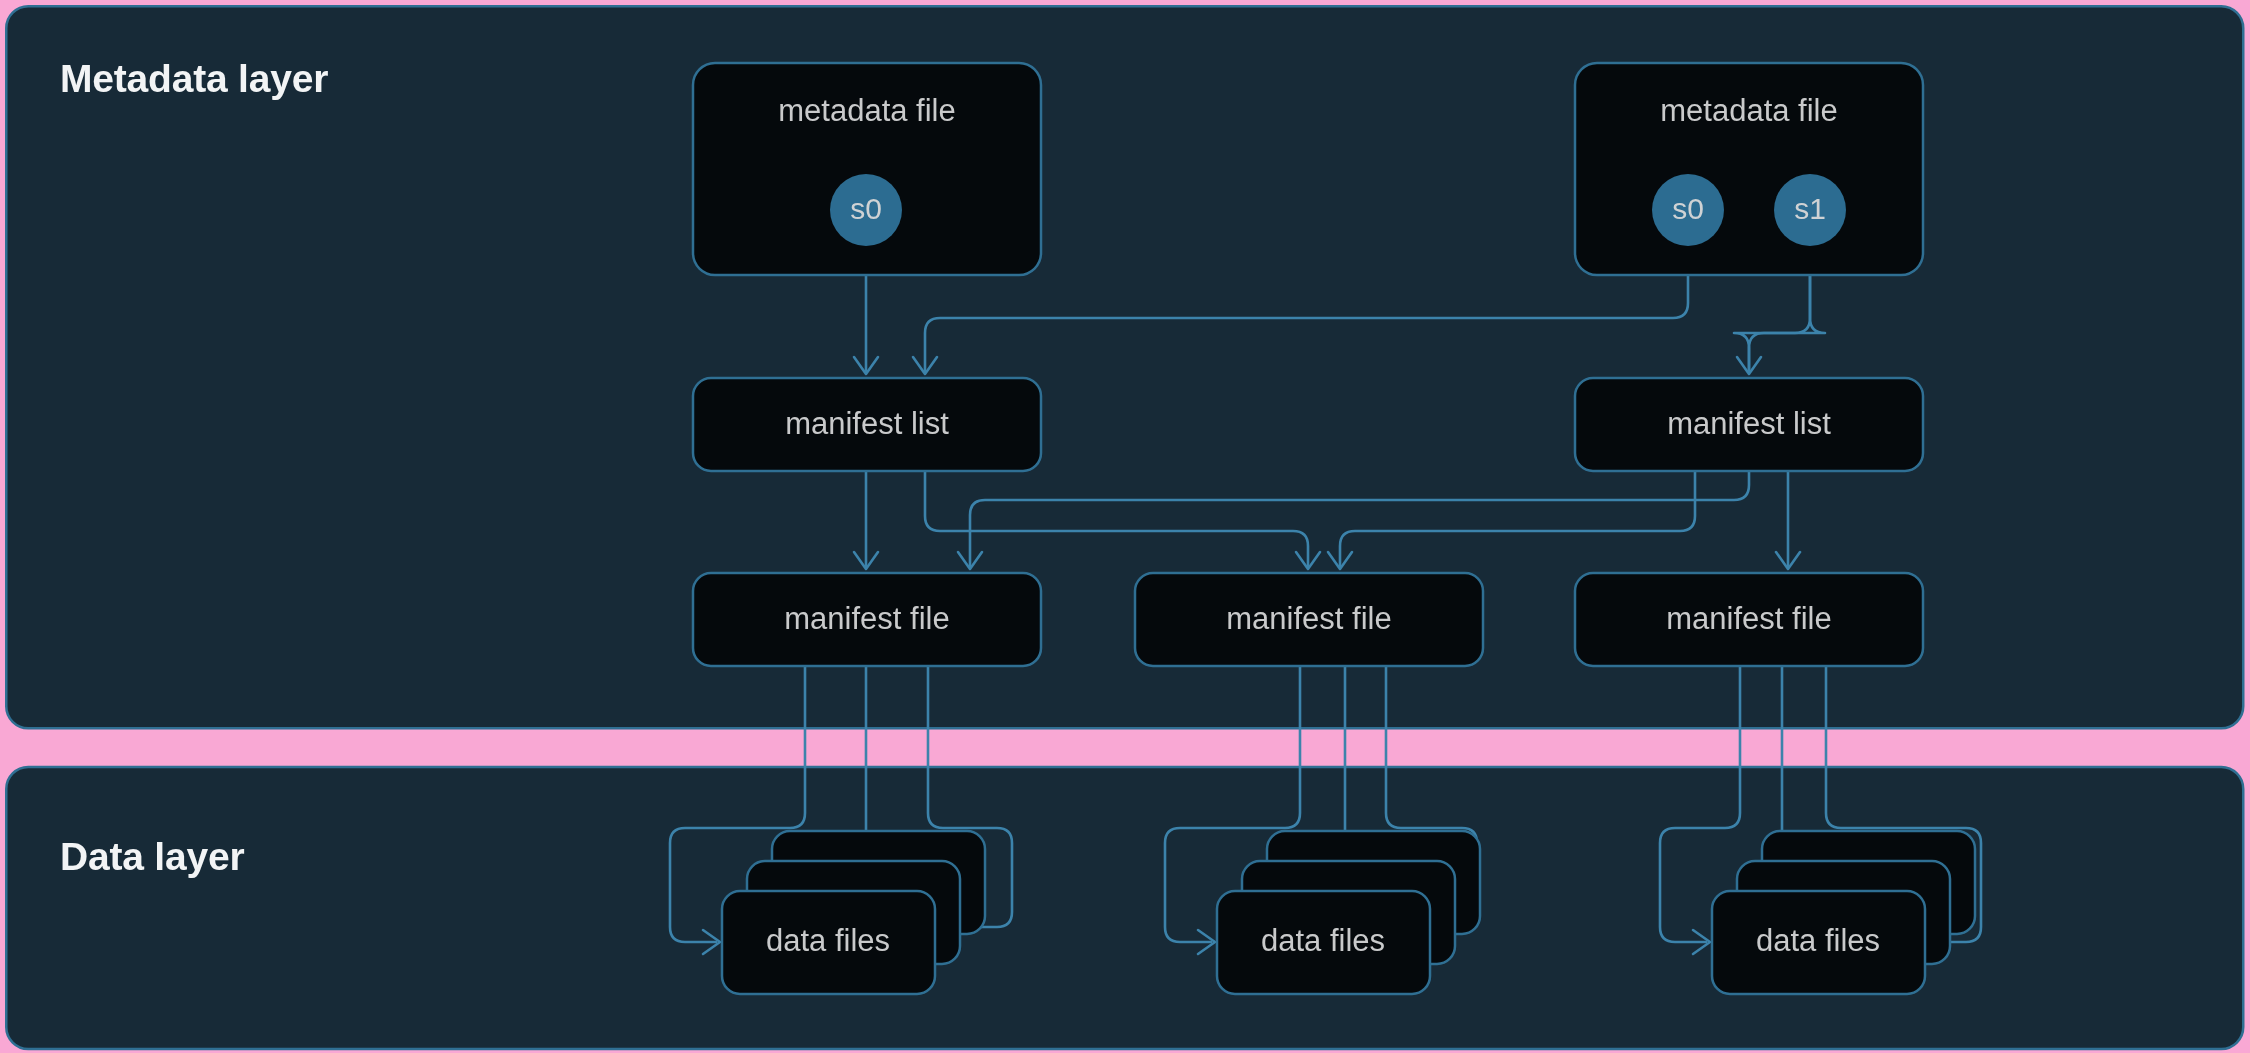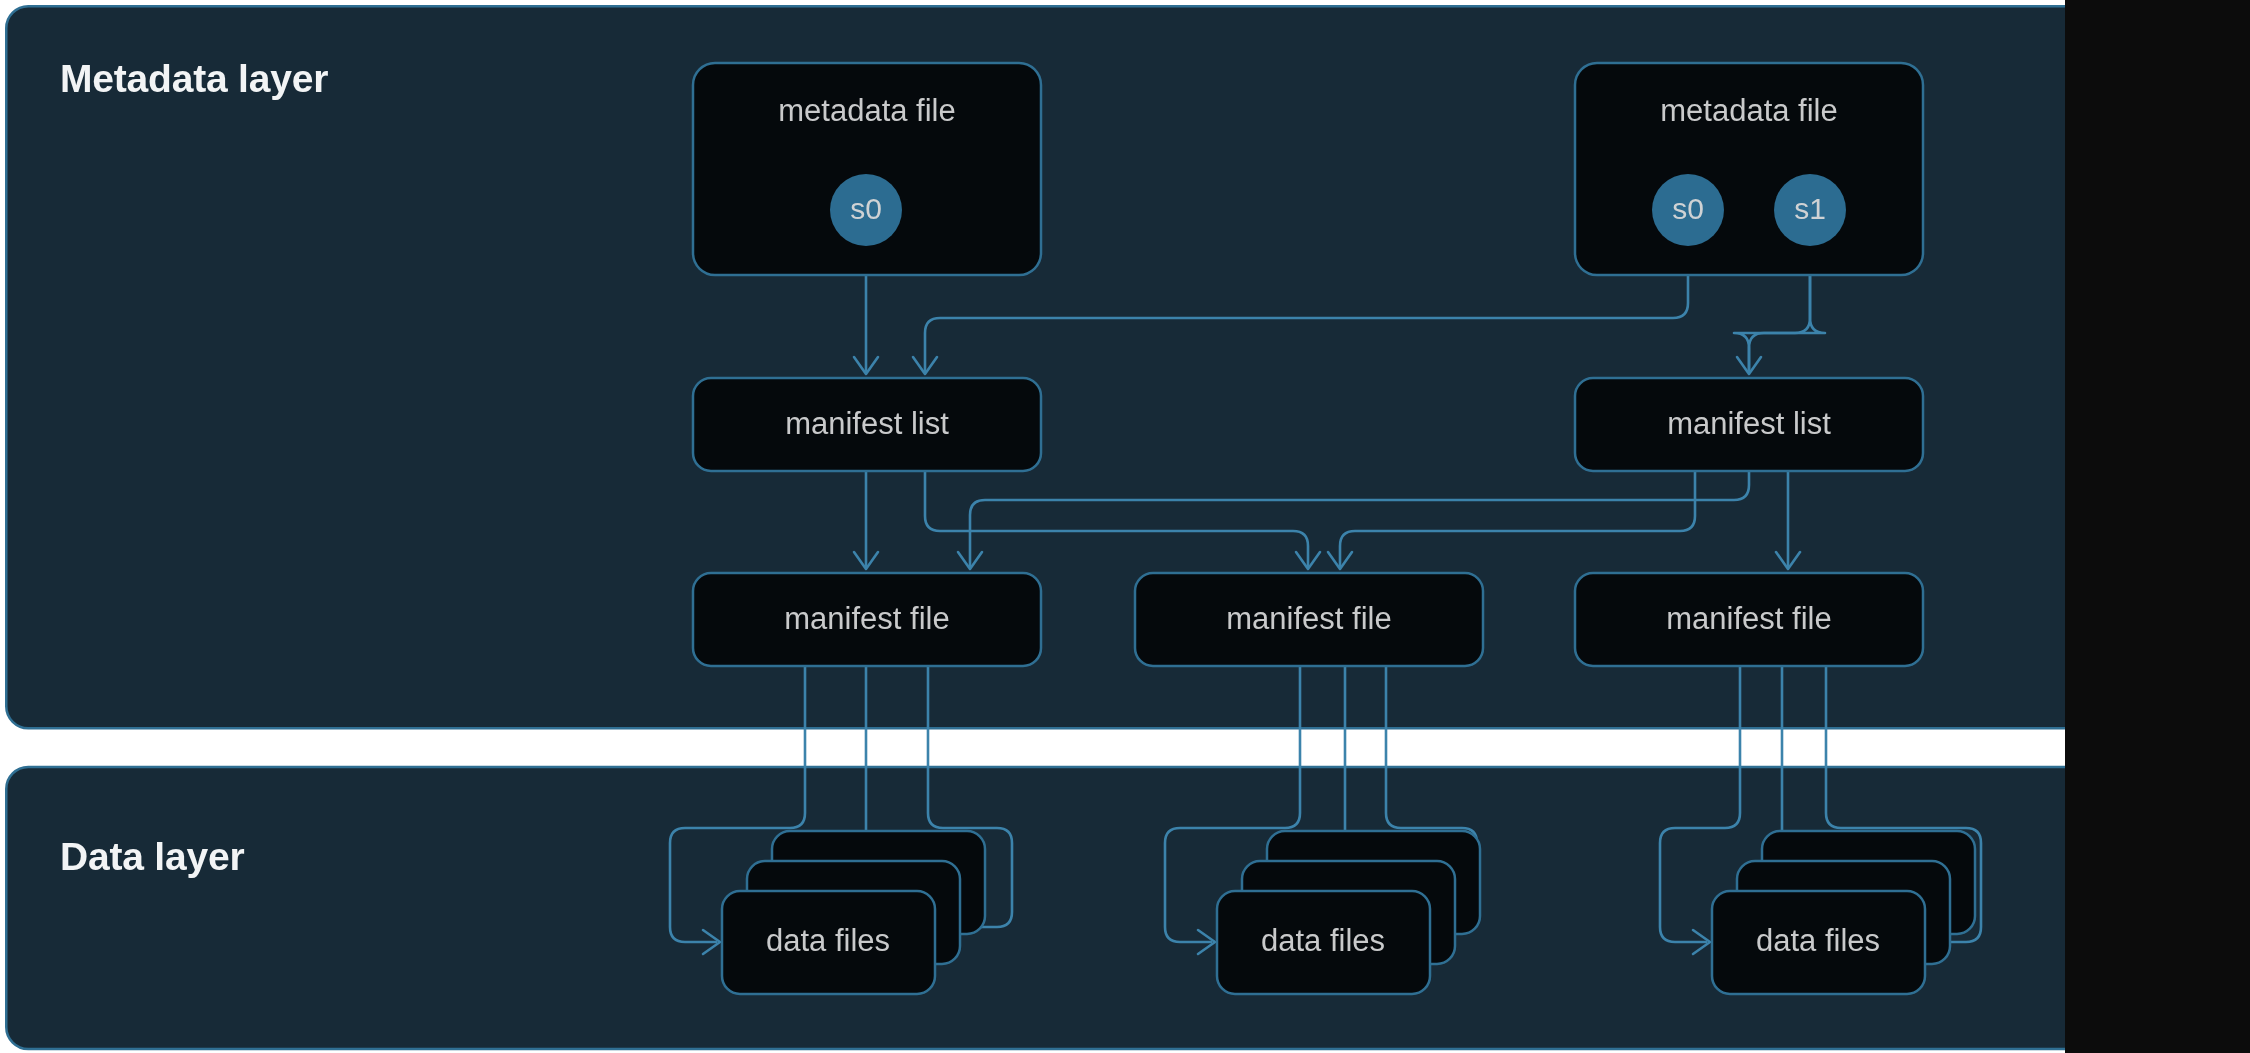--- a/index.html
+++ b/index.html
@@ -2,23 +2,23 @@
 <html><head>
 <meta charset="utf-8">
 <style>
   html, body {
     margin: 0;
     padding: 0;
     background: #0c0c0c;
   }
   #stage {
     position: relative;
-    width: 2065px;
+    width: 2250px;
     height: 1053px;
-    background: #ffffff;
+    background: #f9a8d4;
     font-family: "Liberation Sans", sans-serif;
     overflow: hidden;
   }
   #diagram {
     position: absolute;
     top: 0;
     left: 0;
     width: 2250px;
     height: 1053px;
     display: block;

